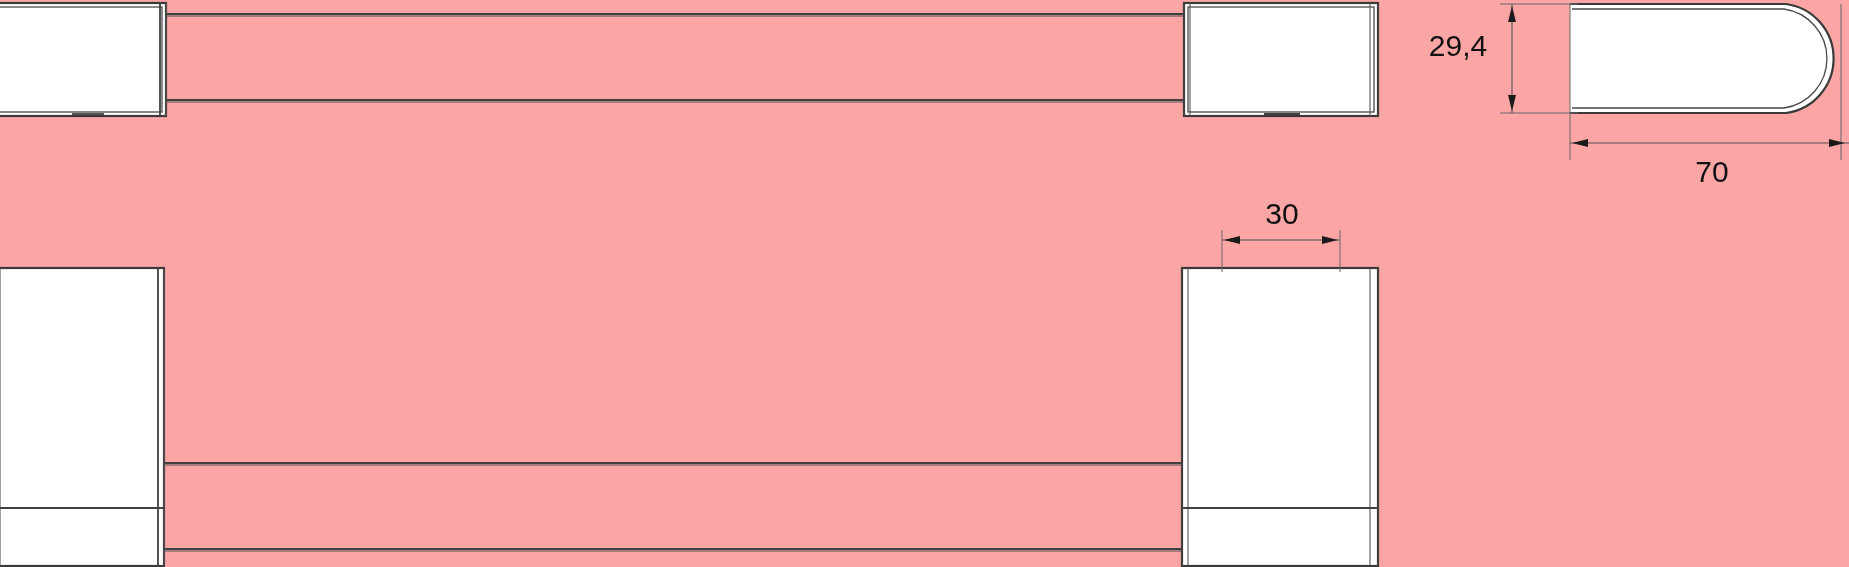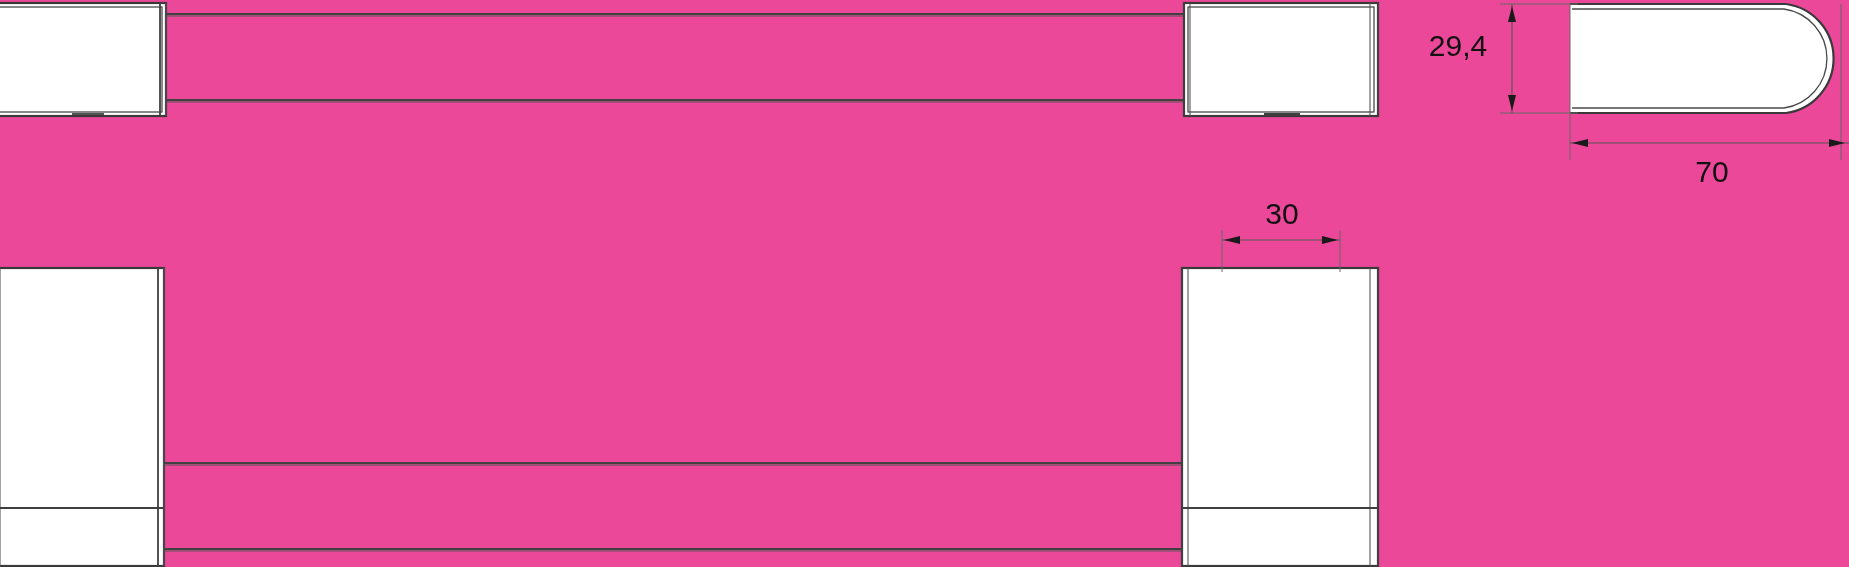--- a/index.html
+++ b/index.html
@@ -10,21 +10,21 @@
   body {
     width: 1849px;
     height: 567px;
     font-family: "Liberation Sans", sans-serif;
     overflow: hidden;
   }
   #drawing-canvas {
     position: relative;
     width: 1849px;
     height: 567px;
-    background: #ec4899;
+    background: #fca5a5;
   }
   svg#technical-drawing {
     display: block;
     width: 1849px;
     height: 567px;
   }
   .part-outline {
     fill: #ffffff;
     stroke: #3a3a3a;
     stroke-width: 2.2;

